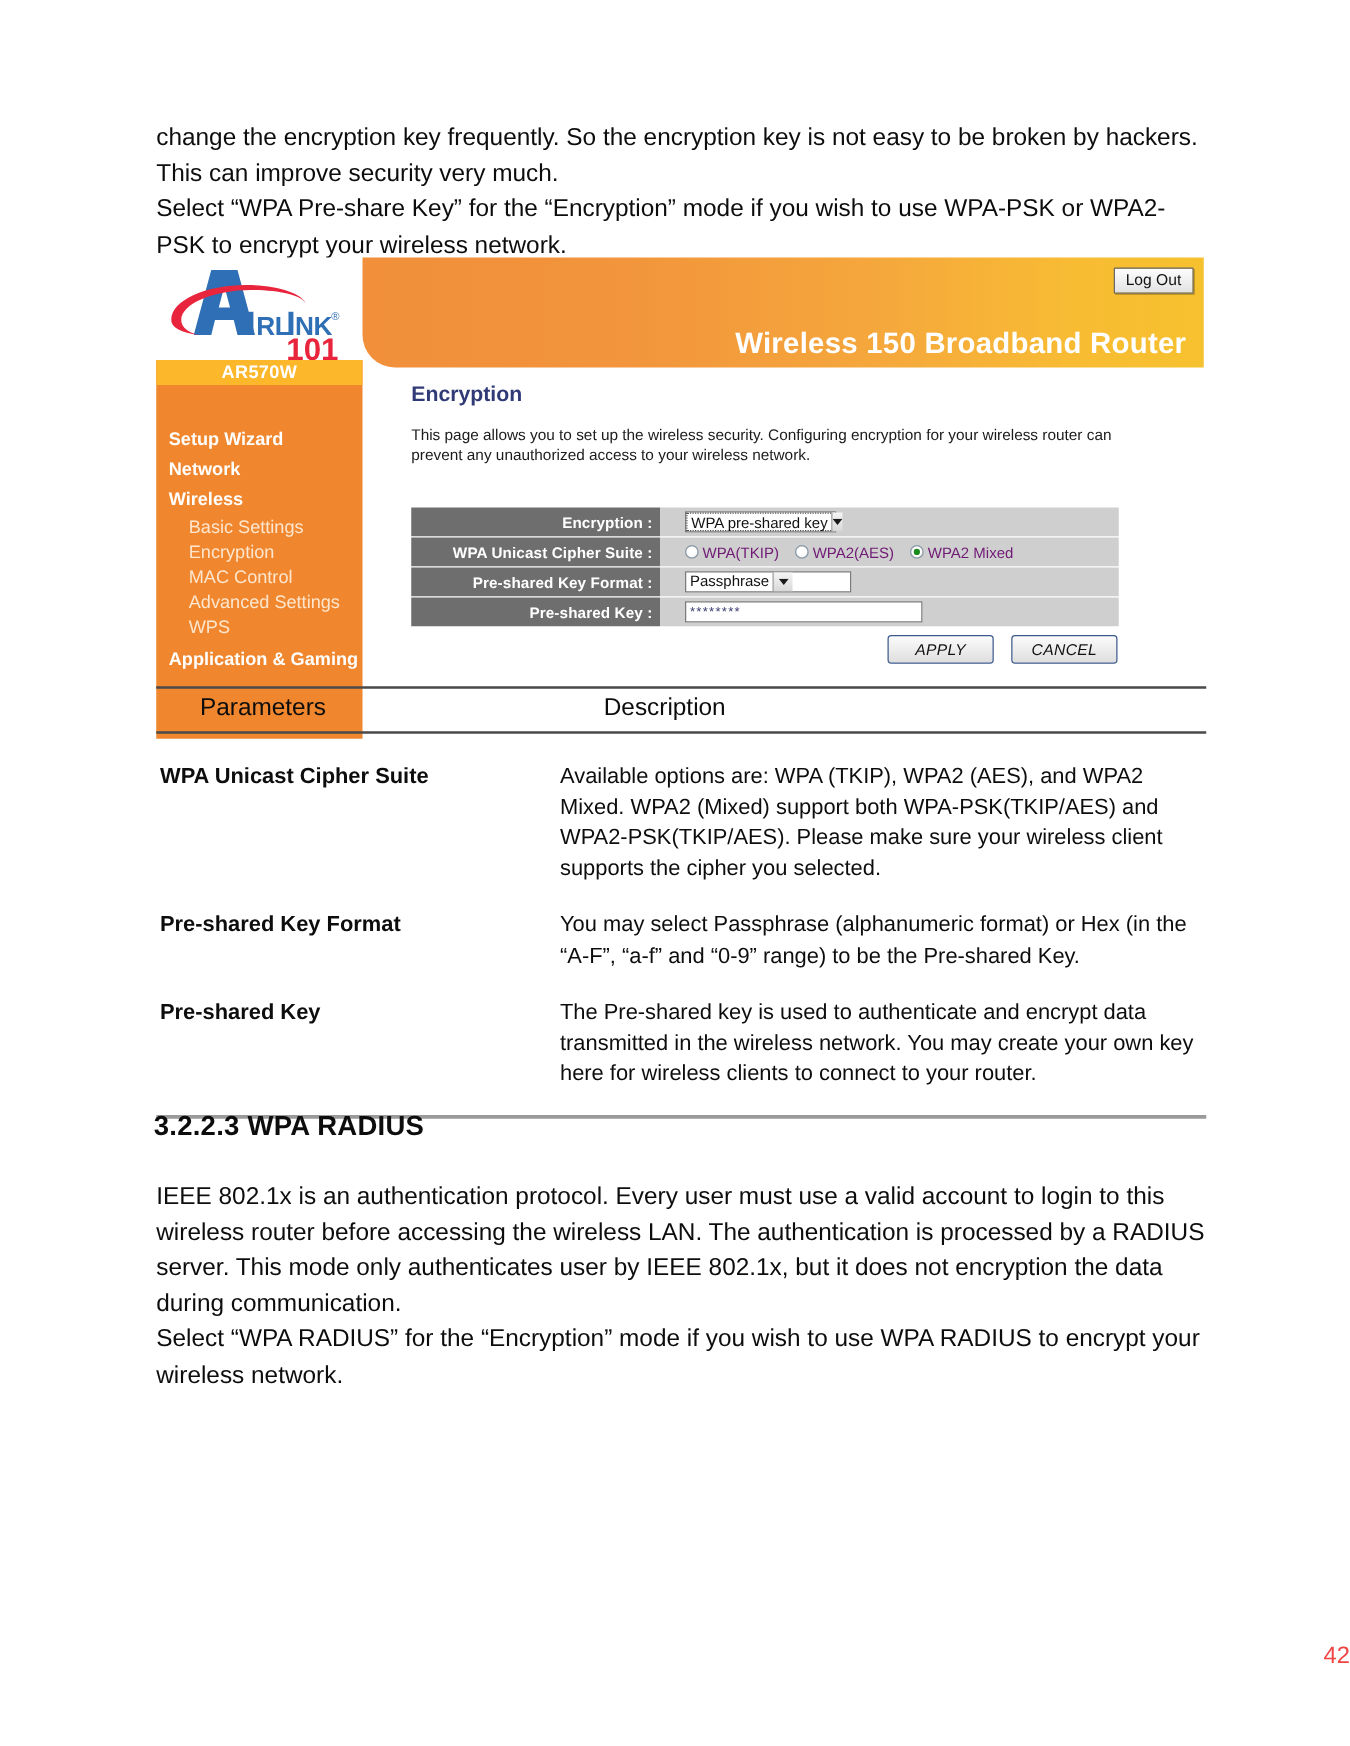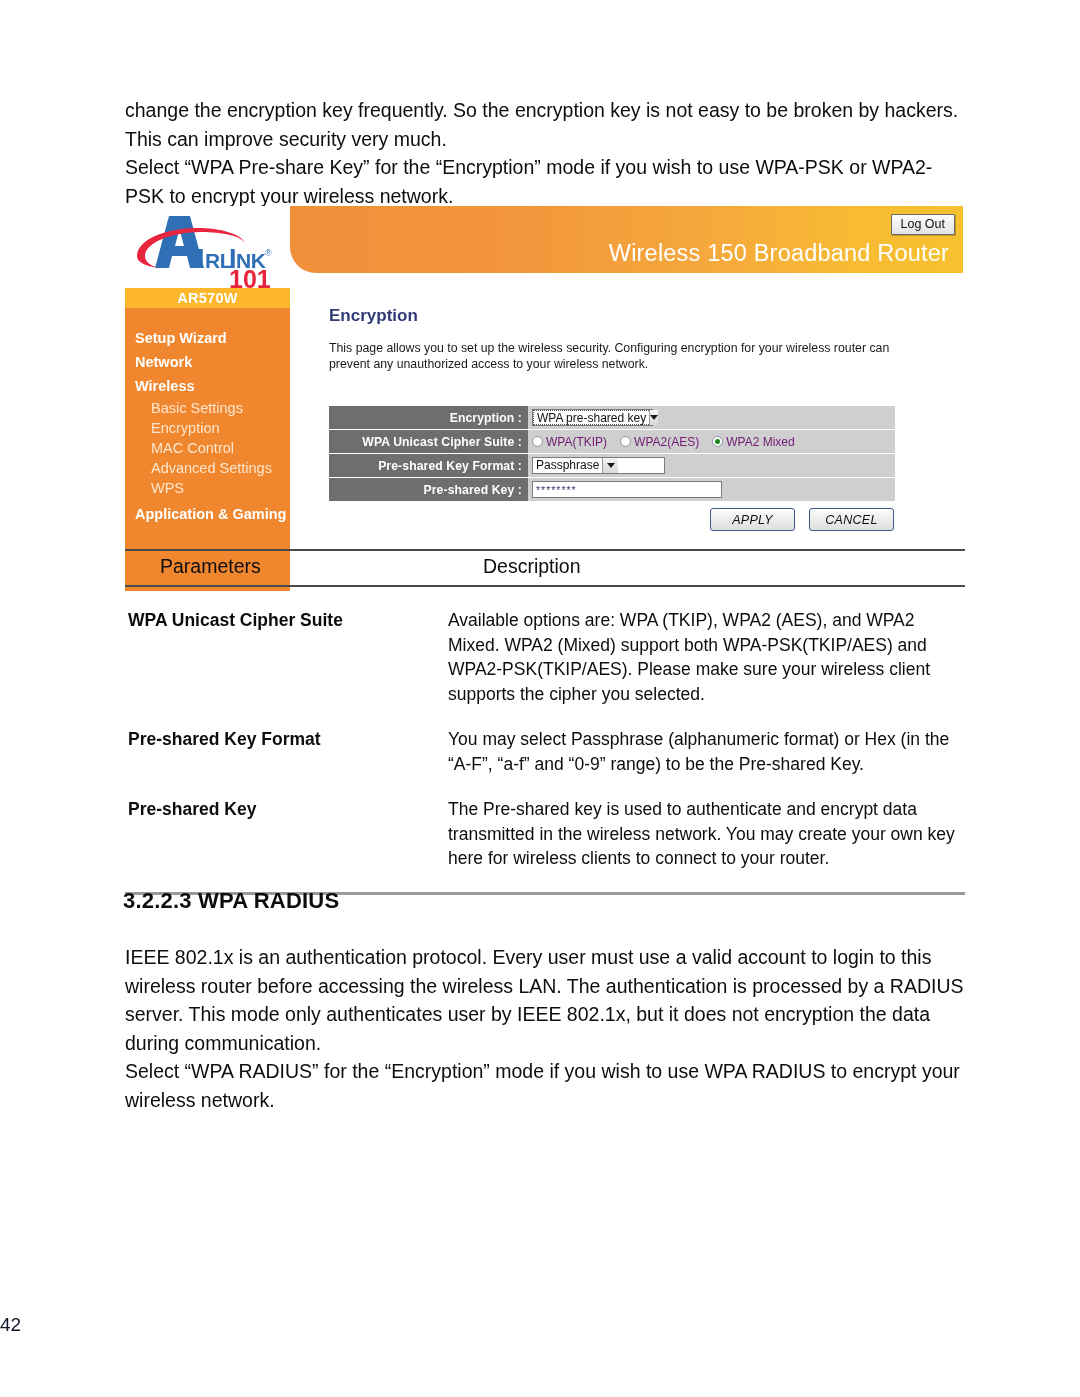--- a/index.html
+++ b/index.html
@@ -43,21 +43,21 @@
     width: 838px;
     height: 325px;
     background: #ffffff;
   }
 
   .ui-header {
     position: absolute;
     left: 165px;
     top: 0px;
     width: 673px;
-    height: 67px;
+    height: 88px;
     background: linear-gradient(to right, #f18f3b 0%, #f2953c 32%, #f5a83c 62%, #f8bc33 85%, #f6c12e 100%);
     border-bottom-left-radius: 26px;
   }
   .logout-btn {
     position: absolute;
     right: 8px;
     top: 8px;
     padding: 2px 9px 3px 9px;
     font-size: 12.5px;
     line-height: 14px;
@@ -67,21 +67,21 @@
     border-radius: 1px;
     box-shadow: 1px 1px 0 rgba(0,0,0,.22);
     cursor: pointer;
     white-space: nowrap;
   }
   .ui-title {
     position: absolute;
     right: 14px;
     bottom: 6px;
     font-size: 23.5px;
-    font-weight: normal;
+    font-weight: bold;
     color: #ffffff;
     letter-spacing: .2px;
     white-space: nowrap;
   }
 
   
   .logo-box {
     position: absolute;
     left: 0px;
     top: 4px;
@@ -104,21 +104,21 @@
     height: 20px;
     background: #fcb72b;
     color: #ffffff;
     font-size: 14.5px;
     font-weight: bold;
     text-align: center;
     line-height: 20px;
     letter-spacing: .3px;
   }
   .nav {
-    padding-top: 18px;
+    padding-top: 32px;
   }
   .nav-top {
     display: block;
     color: #ffffff;
     font-size: 14.5px;
     font-weight: bold;
     padding: 0 0 0 10px;
     line-height: 24px;
     text-decoration: none;
     cursor: pointer;
@@ -182,21 +182,21 @@
     display: flex;
     align-items: center;
     justify-content: flex-end;
     letter-spacing: .1px;
   }
   .sval {
     flex: 1 1 auto;
     background: #cfcfcf;
     display: flex;
     align-items: center;
-    padding-left: 4px;
+    padding-left: 20px;
     box-sizing: border-box;
   }
 
   .fake-select {
     display: inline-flex;
     align-items: center;
     height: 17px;
     background: #ffffff;
     border: 1px solid #7a7a7a;
     font-size: 12px;
@@ -358,23 +358,23 @@
     color: #0d0d0d;
   }
   .sec-body p { margin: 0; }
 
   
   .page-number {
     position: absolute;
     left: 0;
     top: 1314px;
     width: 1080px;
-    text-align: left;
+    text-align: right;
     font-size: 19px;
-    color: #0f172a;
+    color: #ef4444;
   }
 </style>
 </head>
 <body>
 
 <div class="page">
 
   <div class="intro">
     <p>change the encryption key frequently. So the encryption key is not easy to be broken by hackers. This can improve security very much.</p>
     <p>Select “WPA Pre-share Key” for the “Encryption” mode if you wish to use WPA-PSK or WPA2-PSK to encrypt your wireless network.</p>

